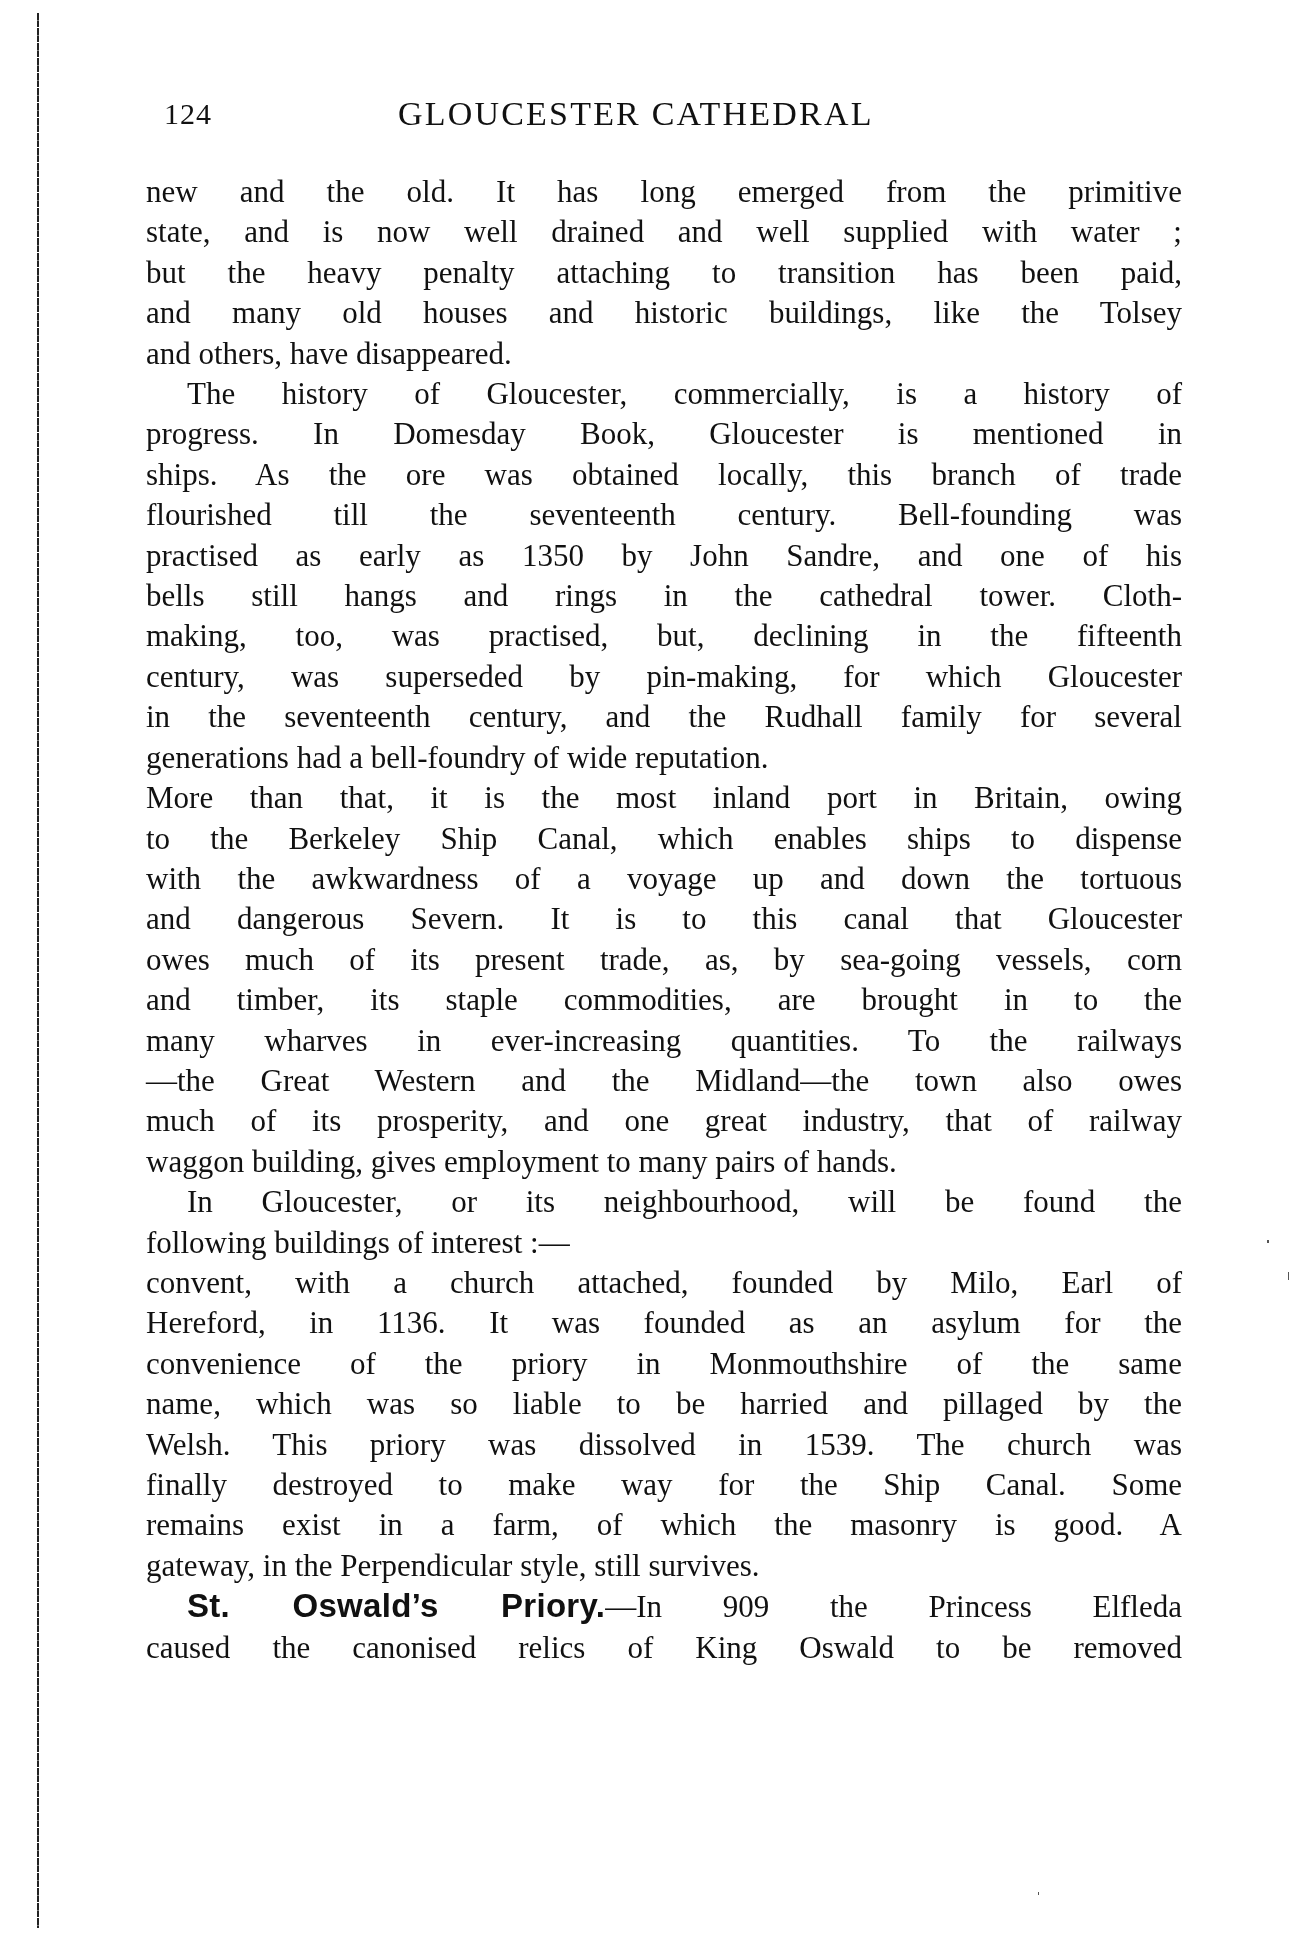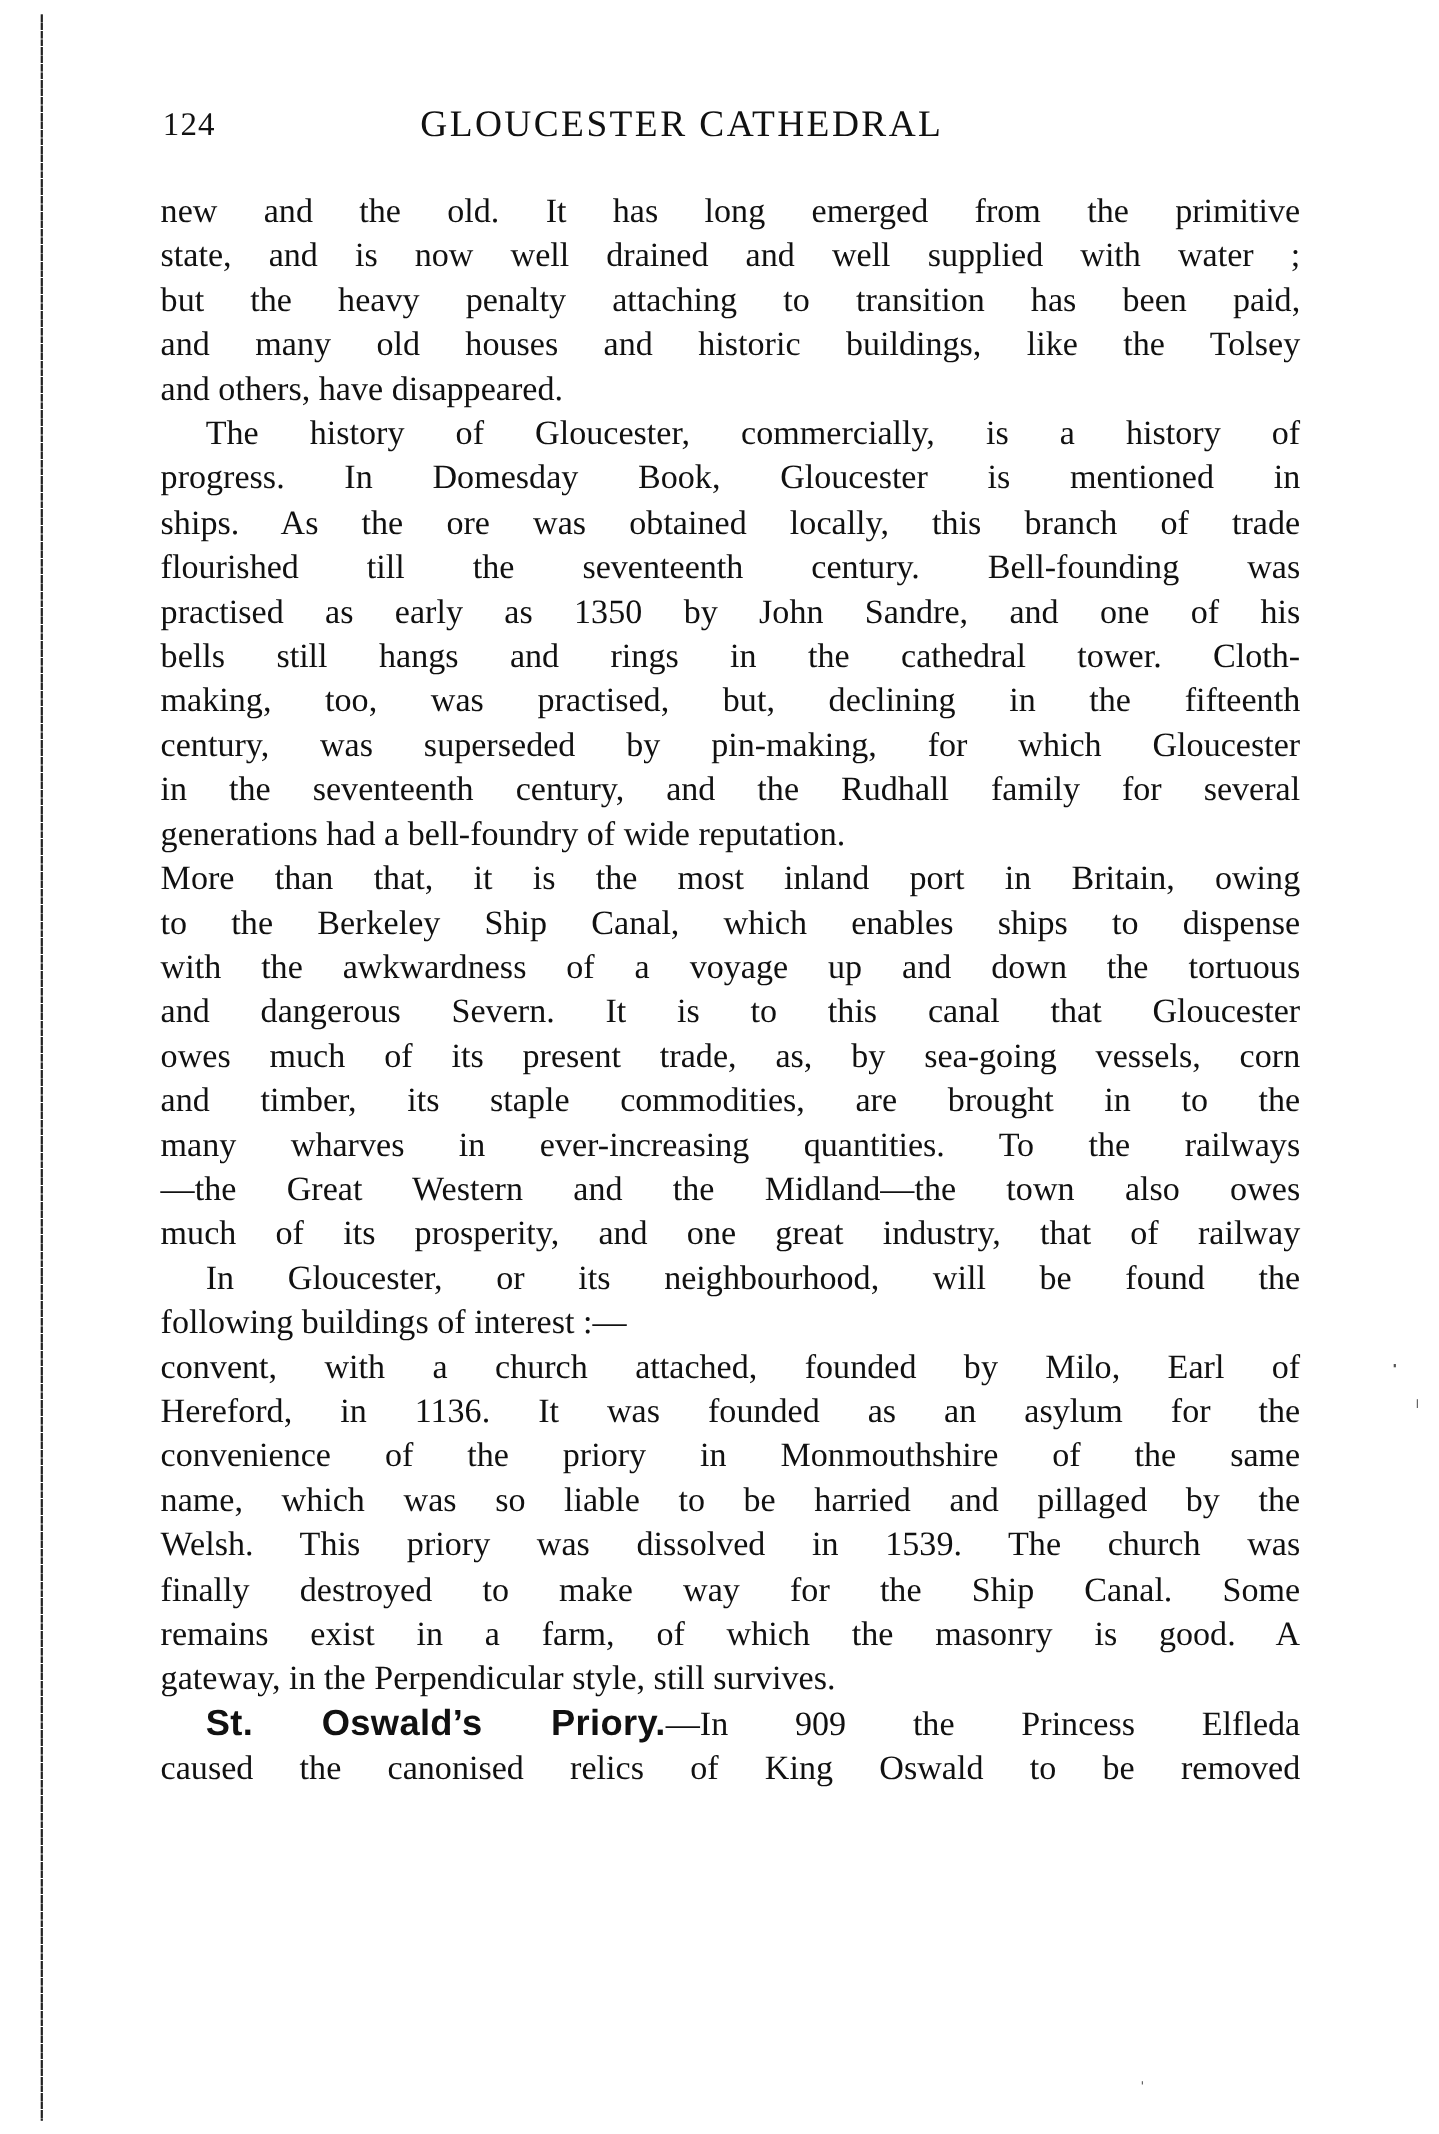--- a/index.html
+++ b/index.html
@@ -18,21 +18,21 @@
     .page-edge {
       position: absolute;
       left: 37px;
       top: 13px;
       width: 2px;
       height: 1915px;
       background: repeating-linear-gradient(to bottom, #222 0 7px, #777 7px 8px, #222 8px 14px, #fff 14px 15px);
     }
     .running-head {
       position: absolute;
-      left: 148px;
+      left: 164px;
       top: 96px;
       width: 1036px;
       height: 40px;
     }
     .page-number {
       position: absolute;
       left: 0;
       top: 0;
       font-size: 30px;
       letter-spacing: 1px;
@@ -121,20 +121,21 @@
   <p class="para">
     <span class="line">More than that, it is the most inland port in Britain, owing</span>
     <span class="line">to the Berkeley Ship Canal, which enables ships to dispense</span>
     <span class="line">with the awkwardness of a voyage up and down the tortuous</span>
     <span class="line">and dangerous Severn.  It is to this canal that Gloucester</span>
     <span class="line">owes much of its present trade, as, by sea-going vessels, corn</span>
     <span class="line">and timber, its staple commodities, are brought in to the</span>
     <span class="line">many wharves in ever-increasing quantities.  To the railways</span>
     <span class="line">—the Great Western and the Midland—the town also owes</span>
     <span class="line">much of its prosperity, and one great industry, that of railway</span>
+    <span class="line last">waggon building, gives employment to many pairs of hands.</span>
   </p>
 
   <p class="para">
     <span class="line first">In Gloucester, or its neighbourhood, will be found the</span>
     <span class="line last">following buildings of interest :—</span>
   </p>
 
   <p class="para">
     <span class="line">convent, with a church attached, founded by Milo, Earl of</span>
     <span class="line">Hereford, in 1136.  It was founded as an asylum for the</span>

